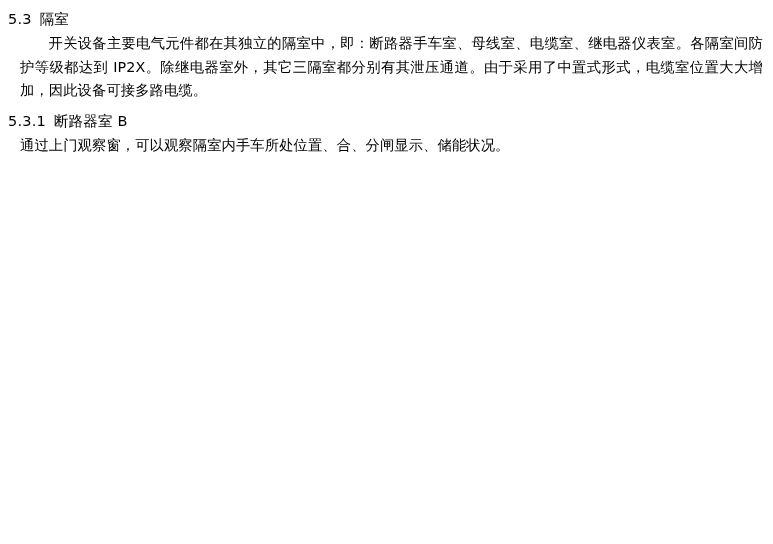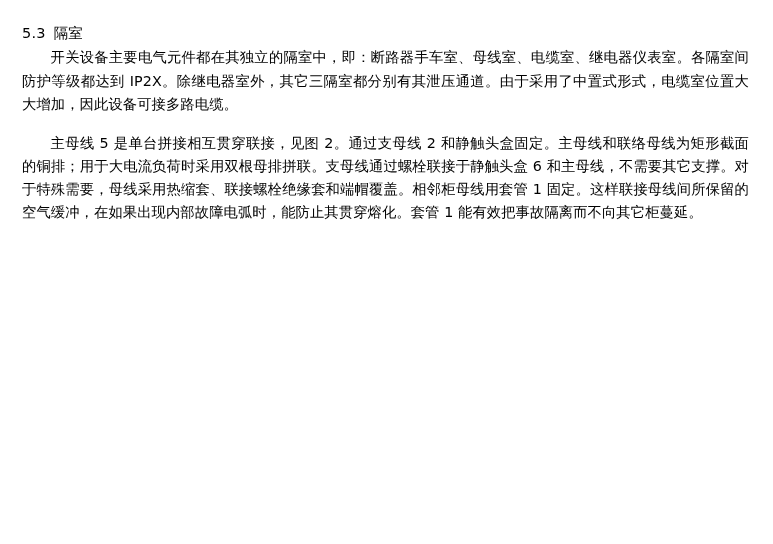--- a/index.html
+++ b/index.html
@@ -11,39 +11,39 @@
     width: 773px;
     height: 544px;
     font-family: "DejaVu Sans", "Liberation Sans", sans-serif;
     color: #000000;
     overflow: hidden;
   }
   .page {
     position: relative;
     width: 773px;
     height: 484px;
-    padding: 16px;
+    padding: 2px;
     box-sizing: border-box;
   }
   .doc-body {
     padding: 6px 8px 0 6px;
   }
   .heading {
     font-size: 14.5px;
     line-height: 1.55;
     margin: 0 0 2px 0;
     letter-spacing: 0.2px;
   }
   .heading .num {
     margin-right: 8px;
   }
   .para {
     font-size: 14.3px;
     line-height: 1.62;
-    margin: 0 0 2px 0;
+    margin: 0 0 2px 12px;
     text-align: justify;
     text-justify: inter-ideograph;
     letter-spacing: 0.1px;
   }
   .para.indent {
     text-indent: 2em;
   }
   .block {
     margin-bottom: 4px;
   }
@@ -60,22 +60,25 @@
     <div class="block">
       <div class="heading">
         <span class="num">5.3</span><span>隔室</span>
       </div>
       <p class="para indent">开关设备主要电气元件都在其独立的隔室中，即：断路器手车室、母线室、电缆室、继电器仪表室。各隔室间防护等级都达到 IP2X。除继电器室外，其它三隔室都分别有其泄压通道。由于采用了中置式形式，电缆室位置大大增加，因此设备可接多路电缆。</p>
     </div>
 
     <div class="sec-gap-sm"></div>
 
     <div class="block">
+      <div class="heading">
+        <span class="num">5.3.1</span><span>断路器室 B</span>
+      </div>
+      <p class="para">通过上门观察窗，可以观察隔室内手车所处位置、合、分闸显示、储能状况。</p>
     </div>
 
     <div class="sec-gap-sm"></div>
 
     <div class="block">
-      <p class="para indent">主母线 5 是单台拼接相互贯穿联接，见图 2。通过支母线 2 和静触头盒固定。主母线和联络母线为矩形截面的铜排；用于大电流负荷时采用双根母排拼联。支母线通过螺栓联接于静触头盒 6 和主母线，不需要其它支撑。对于特殊需要，母线采用热缩套、联接螺栓绝缘套和端帽覆盖。相邻柜母线用套管 1 固定。这样联接母线间所保留的空气缓冲，在如果出现内部故障电弧时，能防止其贯穿熔化。套管 1 能有效把事故隔离而不向其它柜蔓延。</p>
     </div>
 
   </div>
 </div>
 
 </body></html>

